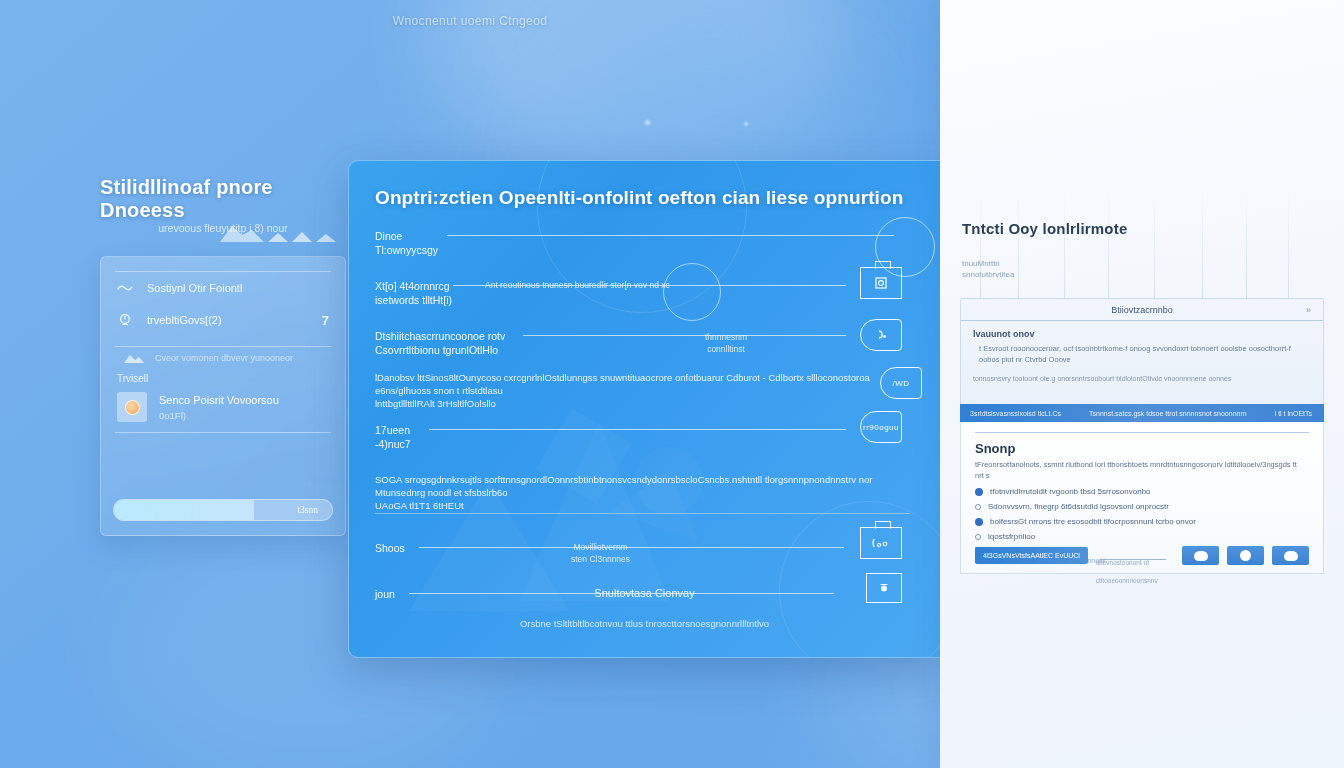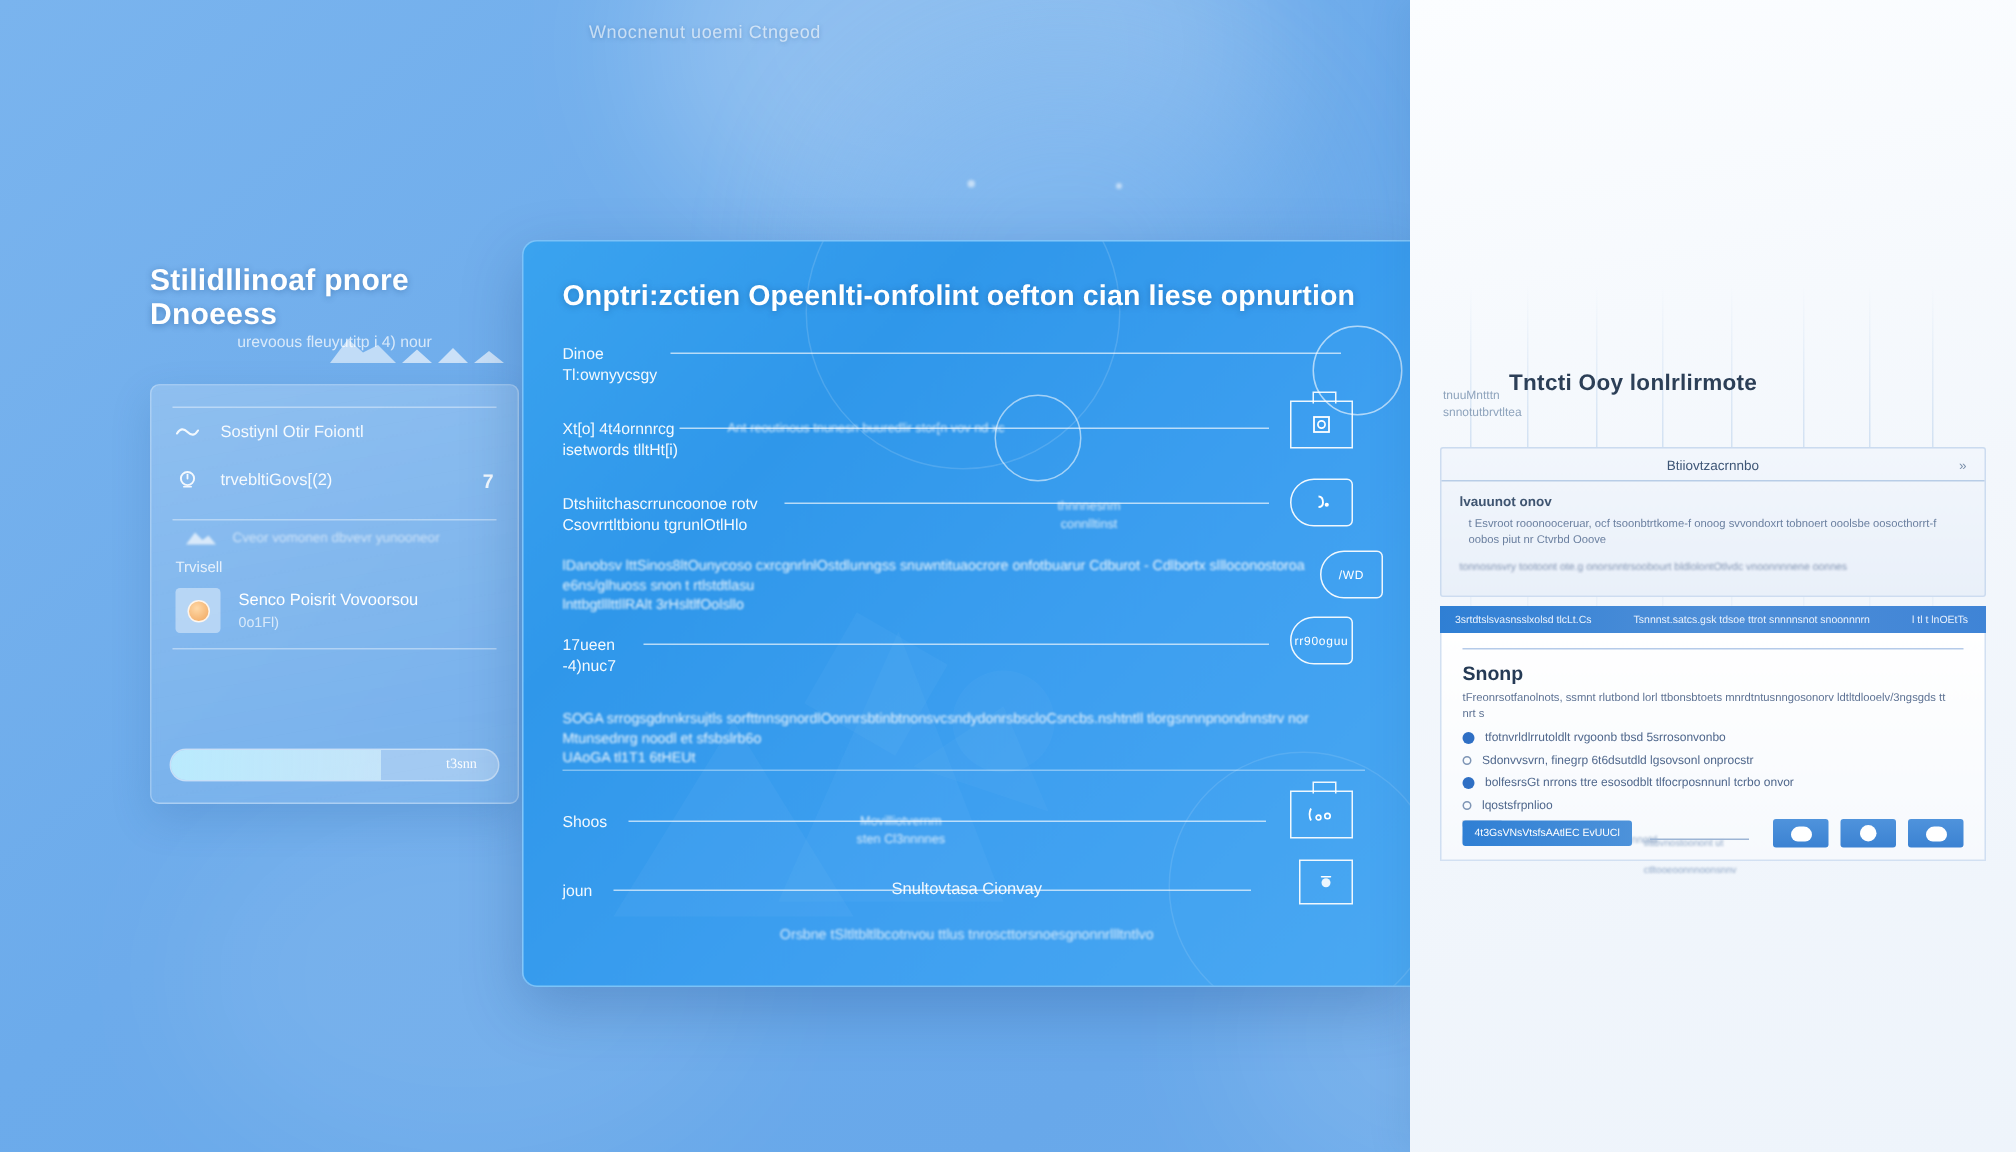--- a/index.html
+++ b/index.html
@@ -189,31 +189,31 @@
     position: absolute; left: 940px; top: 0; width: 404px; height: 768px;
     background: linear-gradient(170deg, #fbfdff 0%, #f3f7fc 45%, #eef4fb 100%);
     box-shadow: -6px 0 22px rgba(40,90,150,.10);
     overflow: hidden;
   }
   .rp-streak {
     position: absolute; top: 190px; height: 240px; width: 1px;
     background: linear-gradient(180deg, rgba(150,185,225,.0), rgba(150,185,225,.40), rgba(150,185,225,.0));
   }
   #rp-title {
-    position: absolute; left: 22px; top: 247px;
+    position: absolute; left: 22px; top: 220px;
     color: #2c3f57; font-size: 15px; font-weight: 700;
-    letter-spacing: .2px; filter: blur(.35px); margin-left: 44px;
+    letter-spacing: .2px; filter: blur(.35px);
   }
   #rp-sub {
     position: absolute; left: 22px; top: 258px; width: 160px;
     color: #8fa4bd; font-size: 8px; line-height: 11px;
     filter: blur(.5px); white-space: pre-line;
   }
   #rp-card-a {
-    position: absolute; left: 20px; top: 298px; width: 364px; height: 100px;
+    position: absolute; left: 20px; top: 298px; width: 364px; height: 124px;
     background: linear-gradient(180deg, #f2f6fc, #e9f0f9);
     border: 1px solid rgba(190,210,235,.7);
     border-radius: 2px;
   }
   #rp-card-a .a-head {
     position: relative; height: 22px;
     border-bottom: 1px solid rgba(170,195,225,.8);
     display: flex; align-items: center; justify-content: center;
   }
   #rp-card-a .a-head .ttl { color: #3e5676; font-size: 9px; filter: blur(.45px); }
@@ -340,21 +340,21 @@
 
     <div class="lp-title">Stilidllinoaf pnore Dnoeess</div>
 
     <svg class="lp-hill" viewBox="0 0 120 26">
       <path d="M2 22 L14 6 L24 15 L34 10 L46 22 Z" fill="rgba(255,255,255,.75)"></path>
       <path d="M50 22 L60 13 L70 22 Z" fill="rgba(255,255,255,.85)"></path>
       <path d="M74 22 L84 12 L94 22 Z" fill="rgba(255,255,255,.85)"></path>
       <path d="M98 22 L108 14 L118 22 Z" fill="rgba(255,255,255,.85)"></path>
     </svg>
 
-    <div class="lp-sub">urevoous fleuyutitp i 4) nour</div>
+    <div class="lp-sub">urevoous fleuyutitp i 8) nour</div>
 
     <div id="left-card">
       <div style="height:14px"></div>
       <div class="lp-divider"></div>
 
       <div class="lp-row">
         <svg class="lp-ico" viewBox="0 0 16 16">
           <path d="M1 9 Q4 4 8 8 T15 7" stroke="#ffffff" stroke-width="1.4" fill="none" stroke-linecap="round"></path>
         </svg>
         <span>Sostiynl Otir Foiontl</span>

